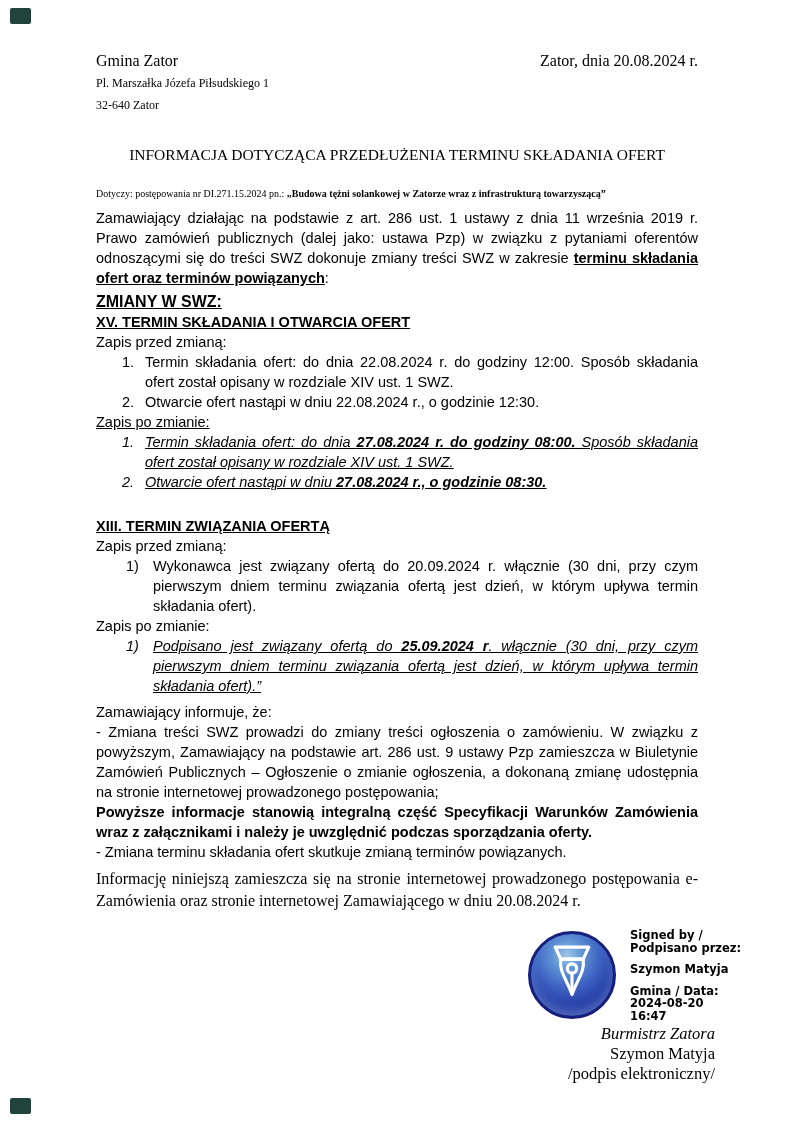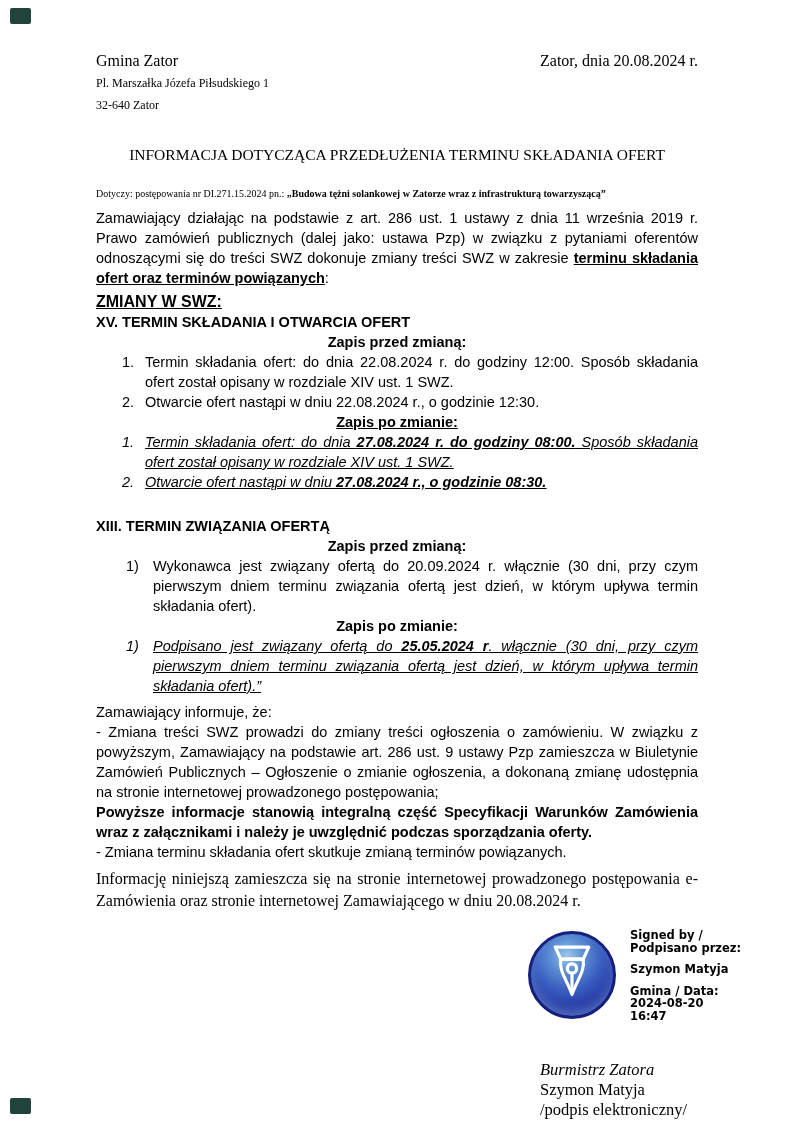--- a/index.html
+++ b/index.html
@@ -24,22 +24,22 @@
 
   .subject { margin-top:18px; font-size:10px; line-height:24px; text-align:justify; }
   .subject b { font-weight:bold; }
 
   .case-number { margin-top:12px; font-size:16px; font-weight:bold; line-height:18px; }
   .para { font-family:"Liberation Sans", sans-serif; font-size:14.5px; line-height:20px; text-align:justify; }
   .intro { margin-top:2px; }
   .u-bold { font-weight:bold; text-decoration:underline; }
 
   .zmiany-heading { font-family:"Liberation Sans", sans-serif; margin-top:4px; font-size:16px; font-weight:bold; text-decoration:underline; line-height:20px; }
-  .sec-heading { font-family:"Liberation Sans", sans-serif; font-size:14.5px; font-weight:bold; line-height:20px; }
-  .zapis-label { font-family:"Liberation Sans", sans-serif; font-size:14.5px; font-weight:bold; line-height:20px;text-align:center; }
+  .sec-heading { font-family:"Liberation Sans", sans-serif; font-size:14.5px; font-weight:bold; line-height:20px;text-decoration:underline; }
+  .zapis-label { font-family:"Liberation Sans", sans-serif; font-size:14.5px; font-weight:normal; line-height:20px; }
   .zapis-label.underlined { text-decoration:underline; }
 
   ol.doc-list { list-style:none; counter-reset:item; }
   ol.doc-list li { position:relative; padding-left:49px; font-family:"Liberation Sans", sans-serif; font-size:14.5px; line-height:20px; text-align:justify; }
   ol.doc-list li::before { counter-increment:item; content:counter(item) "."; position:absolute; left:26px; }
   ol.doc-list.paren li { padding-left:57px; }
   ol.doc-list.paren li::before { content:counter(item) ")"; left:30px; }
   ol.doc-list.changed li { font-style:italic; }
   ol.doc-list.changed li .li-text { text-decoration:underline; }
   ol.doc-list.changed li b { font-weight:bold;text-decoration:underline; }
@@ -56,21 +56,21 @@
     background:radial-gradient(circle at 44% 26%, #9ec7e8 0%, #5f93d6 20%, #3b5fc0 45%, #2438a4 70%, #1b2a90 100%);
     border:3px solid #16207c;
     box-shadow: inset 0 -6px 10px rgba(160,200,235,0.35);
   }
   .stamp svg { position:absolute; left:0; top:0; width:100%; height:100%; }
 
   .sig-meta { position:absolute; left:630px; top:929px; width:140px; font-family:"DejaVu Sans", sans-serif; font-size:11.5px; line-height:12.5px; color:#000; }
   .sig-meta .grp { margin-top:9px;font-weight:bold; }
   .sig-meta .grp:first-child { margin-top:0; }
 
-  .sig-titles { position:absolute; left:540px; top:1060px; width:175px; text-align:left; font-size:16.5px; line-height:20px; }
+  .sig-titles { position:absolute; left:540px; top:1024px; width:175px; text-align:right; font-size:16.5px; line-height:20px; }
   .sig-role { font-style:italic; }
 </style>
 </head>
 <body>
 
 <div class="page">
 
   <div class="corner-mark top"></div>
   <div class="corner-mark bottom"></div>
 
@@ -104,21 +104,21 @@
       <li><span class="li-text"><span>Otwarcie ofert nastąpi w dniu </span><b>27.08.2024 r., o godzinie 08:30.</b><span></span></span></li>
     </ol>
 
     <div class="sec-heading sec-gap">XIII. TERMIN ZWIĄZANIA OFERTĄ</div>
     <div class="zapis-label">Zapis przed zmianą:</div>
     <ol class="doc-list paren">
       <li><span class="li-text">Wykonawca jest związany ofertą do 20.09.2024 r. włącznie (30 dni,  przy czym pierwszym dniem terminu związania ofertą jest dzień, w którym upływa termin składania ofert).</span></li>
     </ol>
     <div class="zapis-label">Zapis po zmianie:</div>
     <ol class="doc-list paren changed">
-      <li><span class="li-text"><span>Podpisano jest związany ofertą do </span><b>25.05.2024 r</b><span>. włącznie (30 dni,  przy czym pierwszym dniem terminu związania ofertą jest dzień, w którym upływa termin składania ofert).”</span></span></li>
+      <li><span class="li-text"><span>Podpisano jest związany ofertą do </span><b>25.09.2024 r</b><span>. włącznie (30 dni,  przy czym pierwszym dniem terminu związania ofertą jest dzień, w którym upływa termin składania ofert).”</span></span></li>
     </ol>
 
     <div class="para info-block">Zamawiający informuje, że:</div>
     <div class="para">- Zmiana treści SWZ prowadzi do zmiany treści ogłoszenia o zamówieniu. W związku z powyższym, Zamawiający na podstawie art. 286 ust. 9 ustawy Pzp zamieszcza w Biuletynie Zamówień Publicznych – Ogłoszenie o zmianie ogłoszenia, a dokonaną zmianę udostępnia na stronie internetowej prowadzonego postępowania;</div>
     <div class="para bold-note">Powyższe informacje stanowią integralną część Specyfikacji Warunków Zamówienia wraz z załącznikami i należy je uwzględnić podczas sporządzania oferty.</div>
     <div class="para">- Zmiana terminu składania ofert skutkuje zmianą terminów powiązanych.</div>
 
     <p class="closing">Informację niniejszą zamieszcza się na stronie internetowej prowadzonego postępowania e-Zamówienia oraz stronie internetowej Zamawiającego w dniu 20.08.2024 r.</p>
 
   </div>

